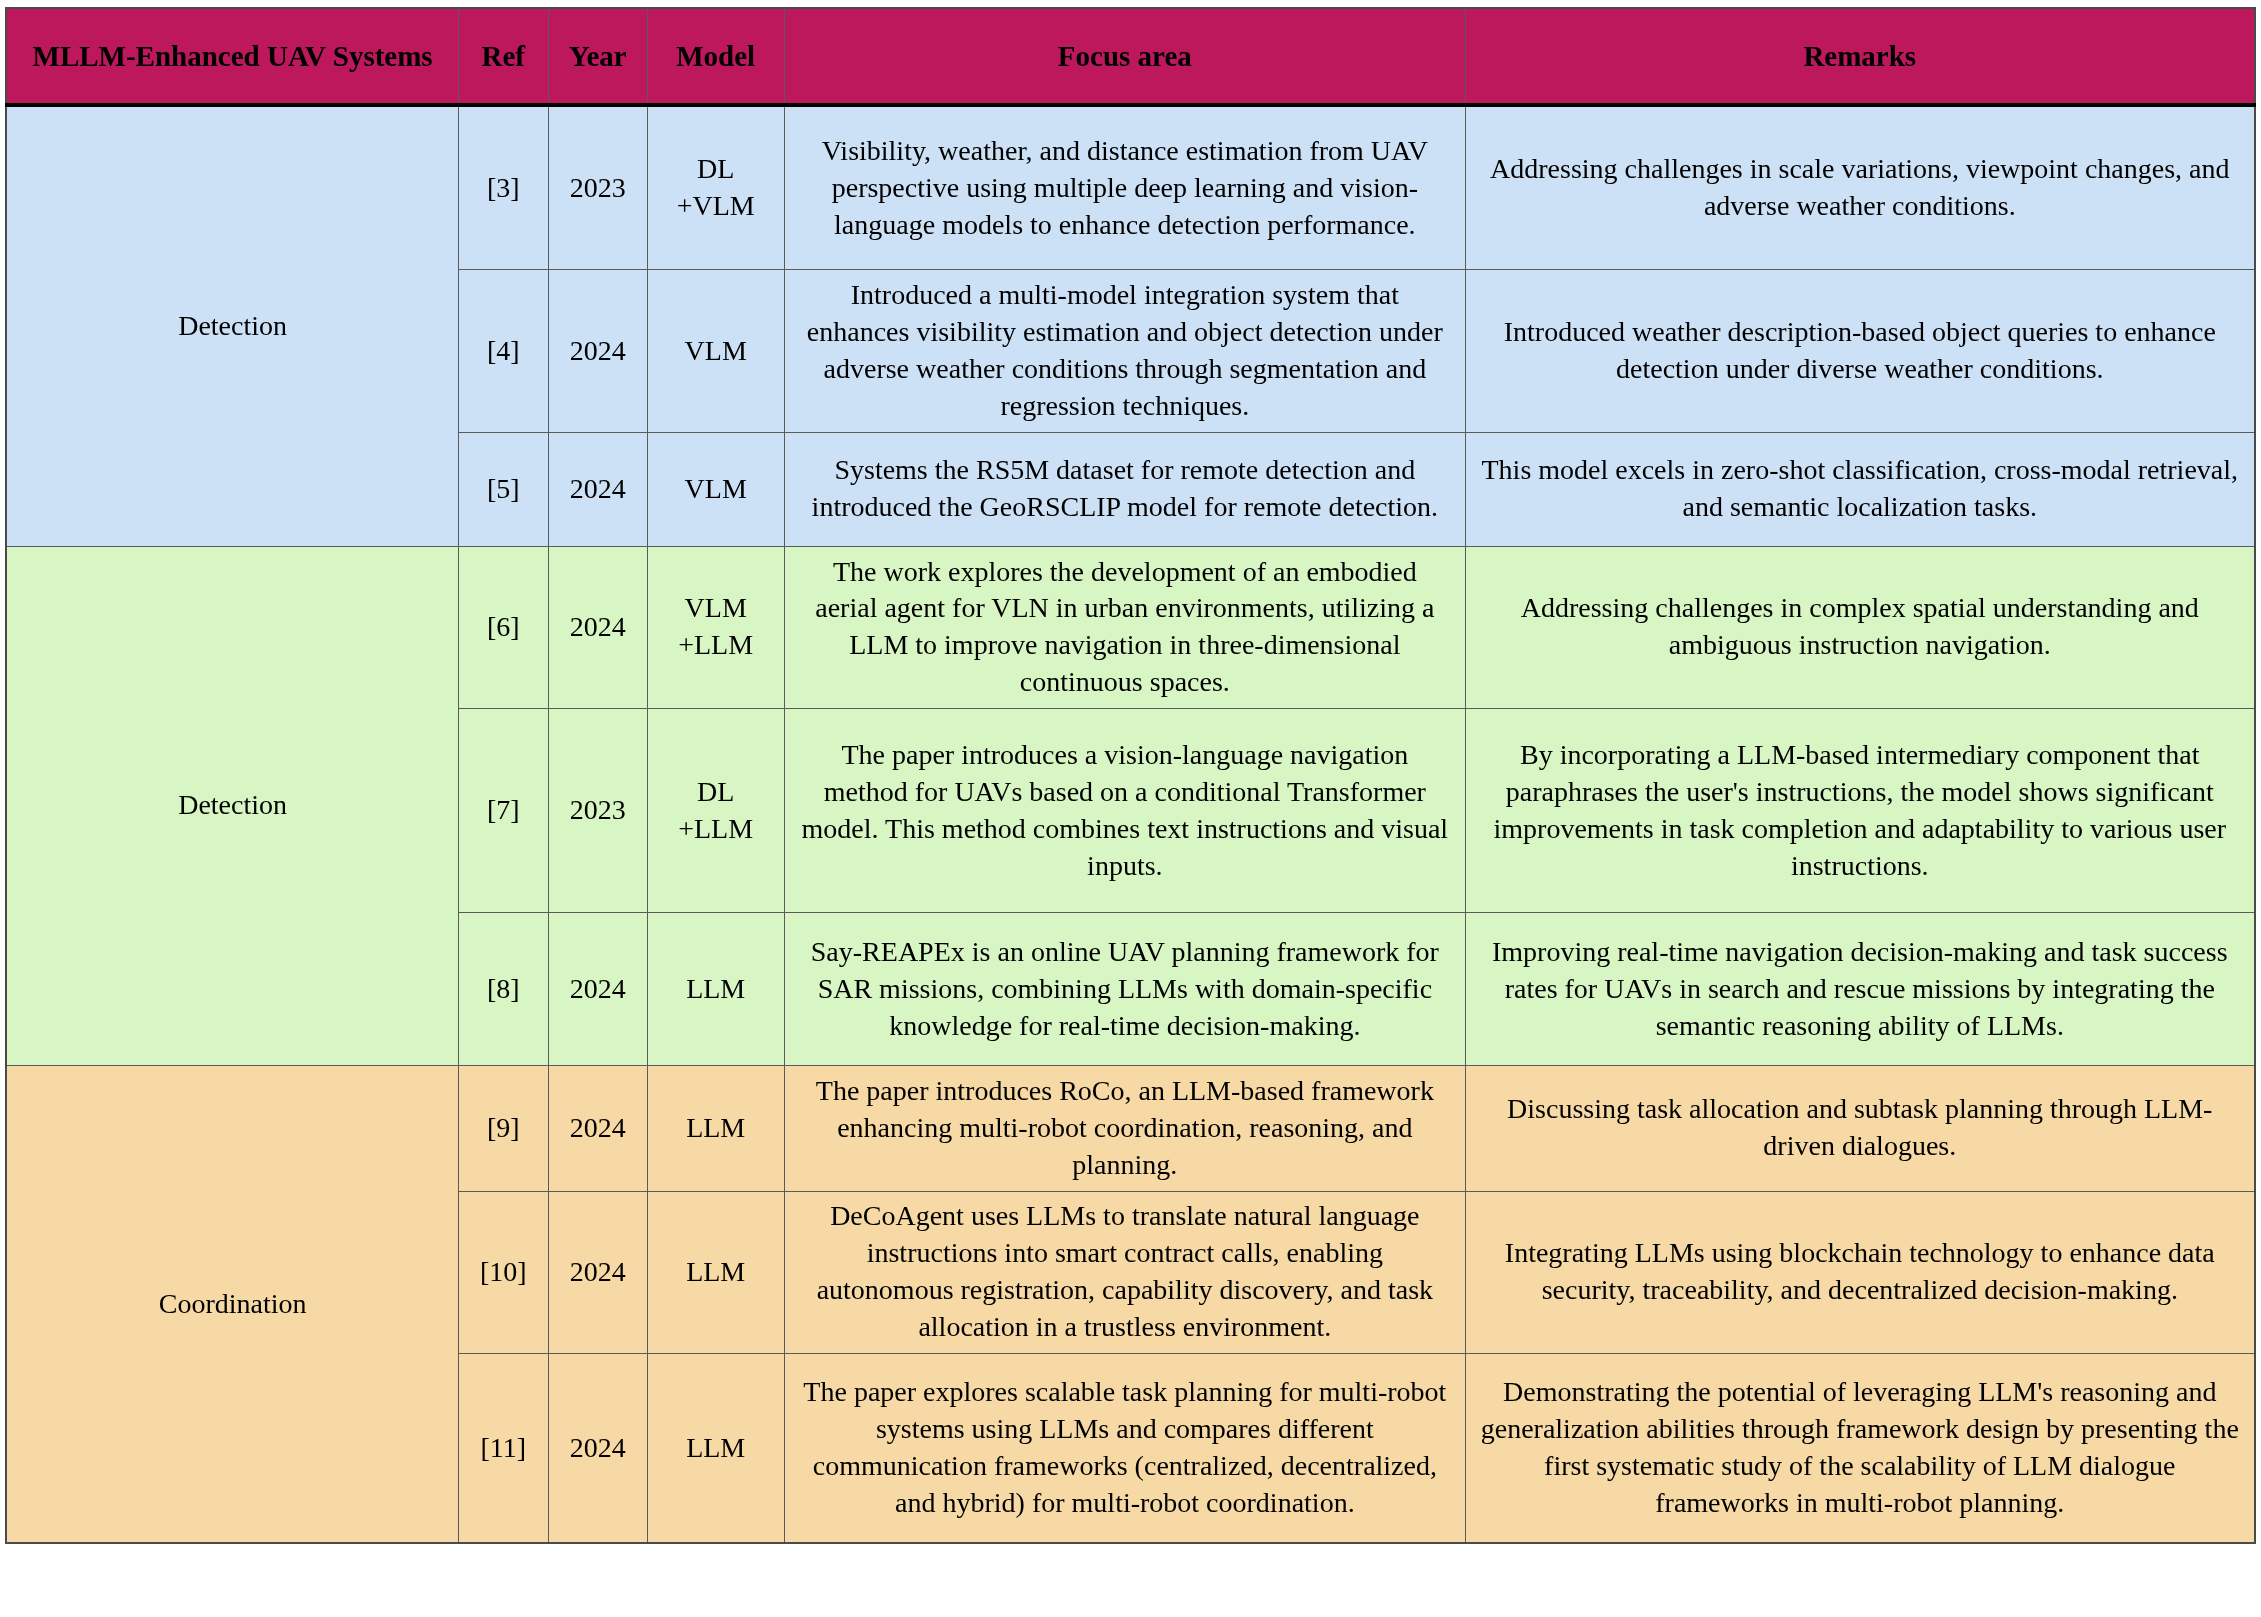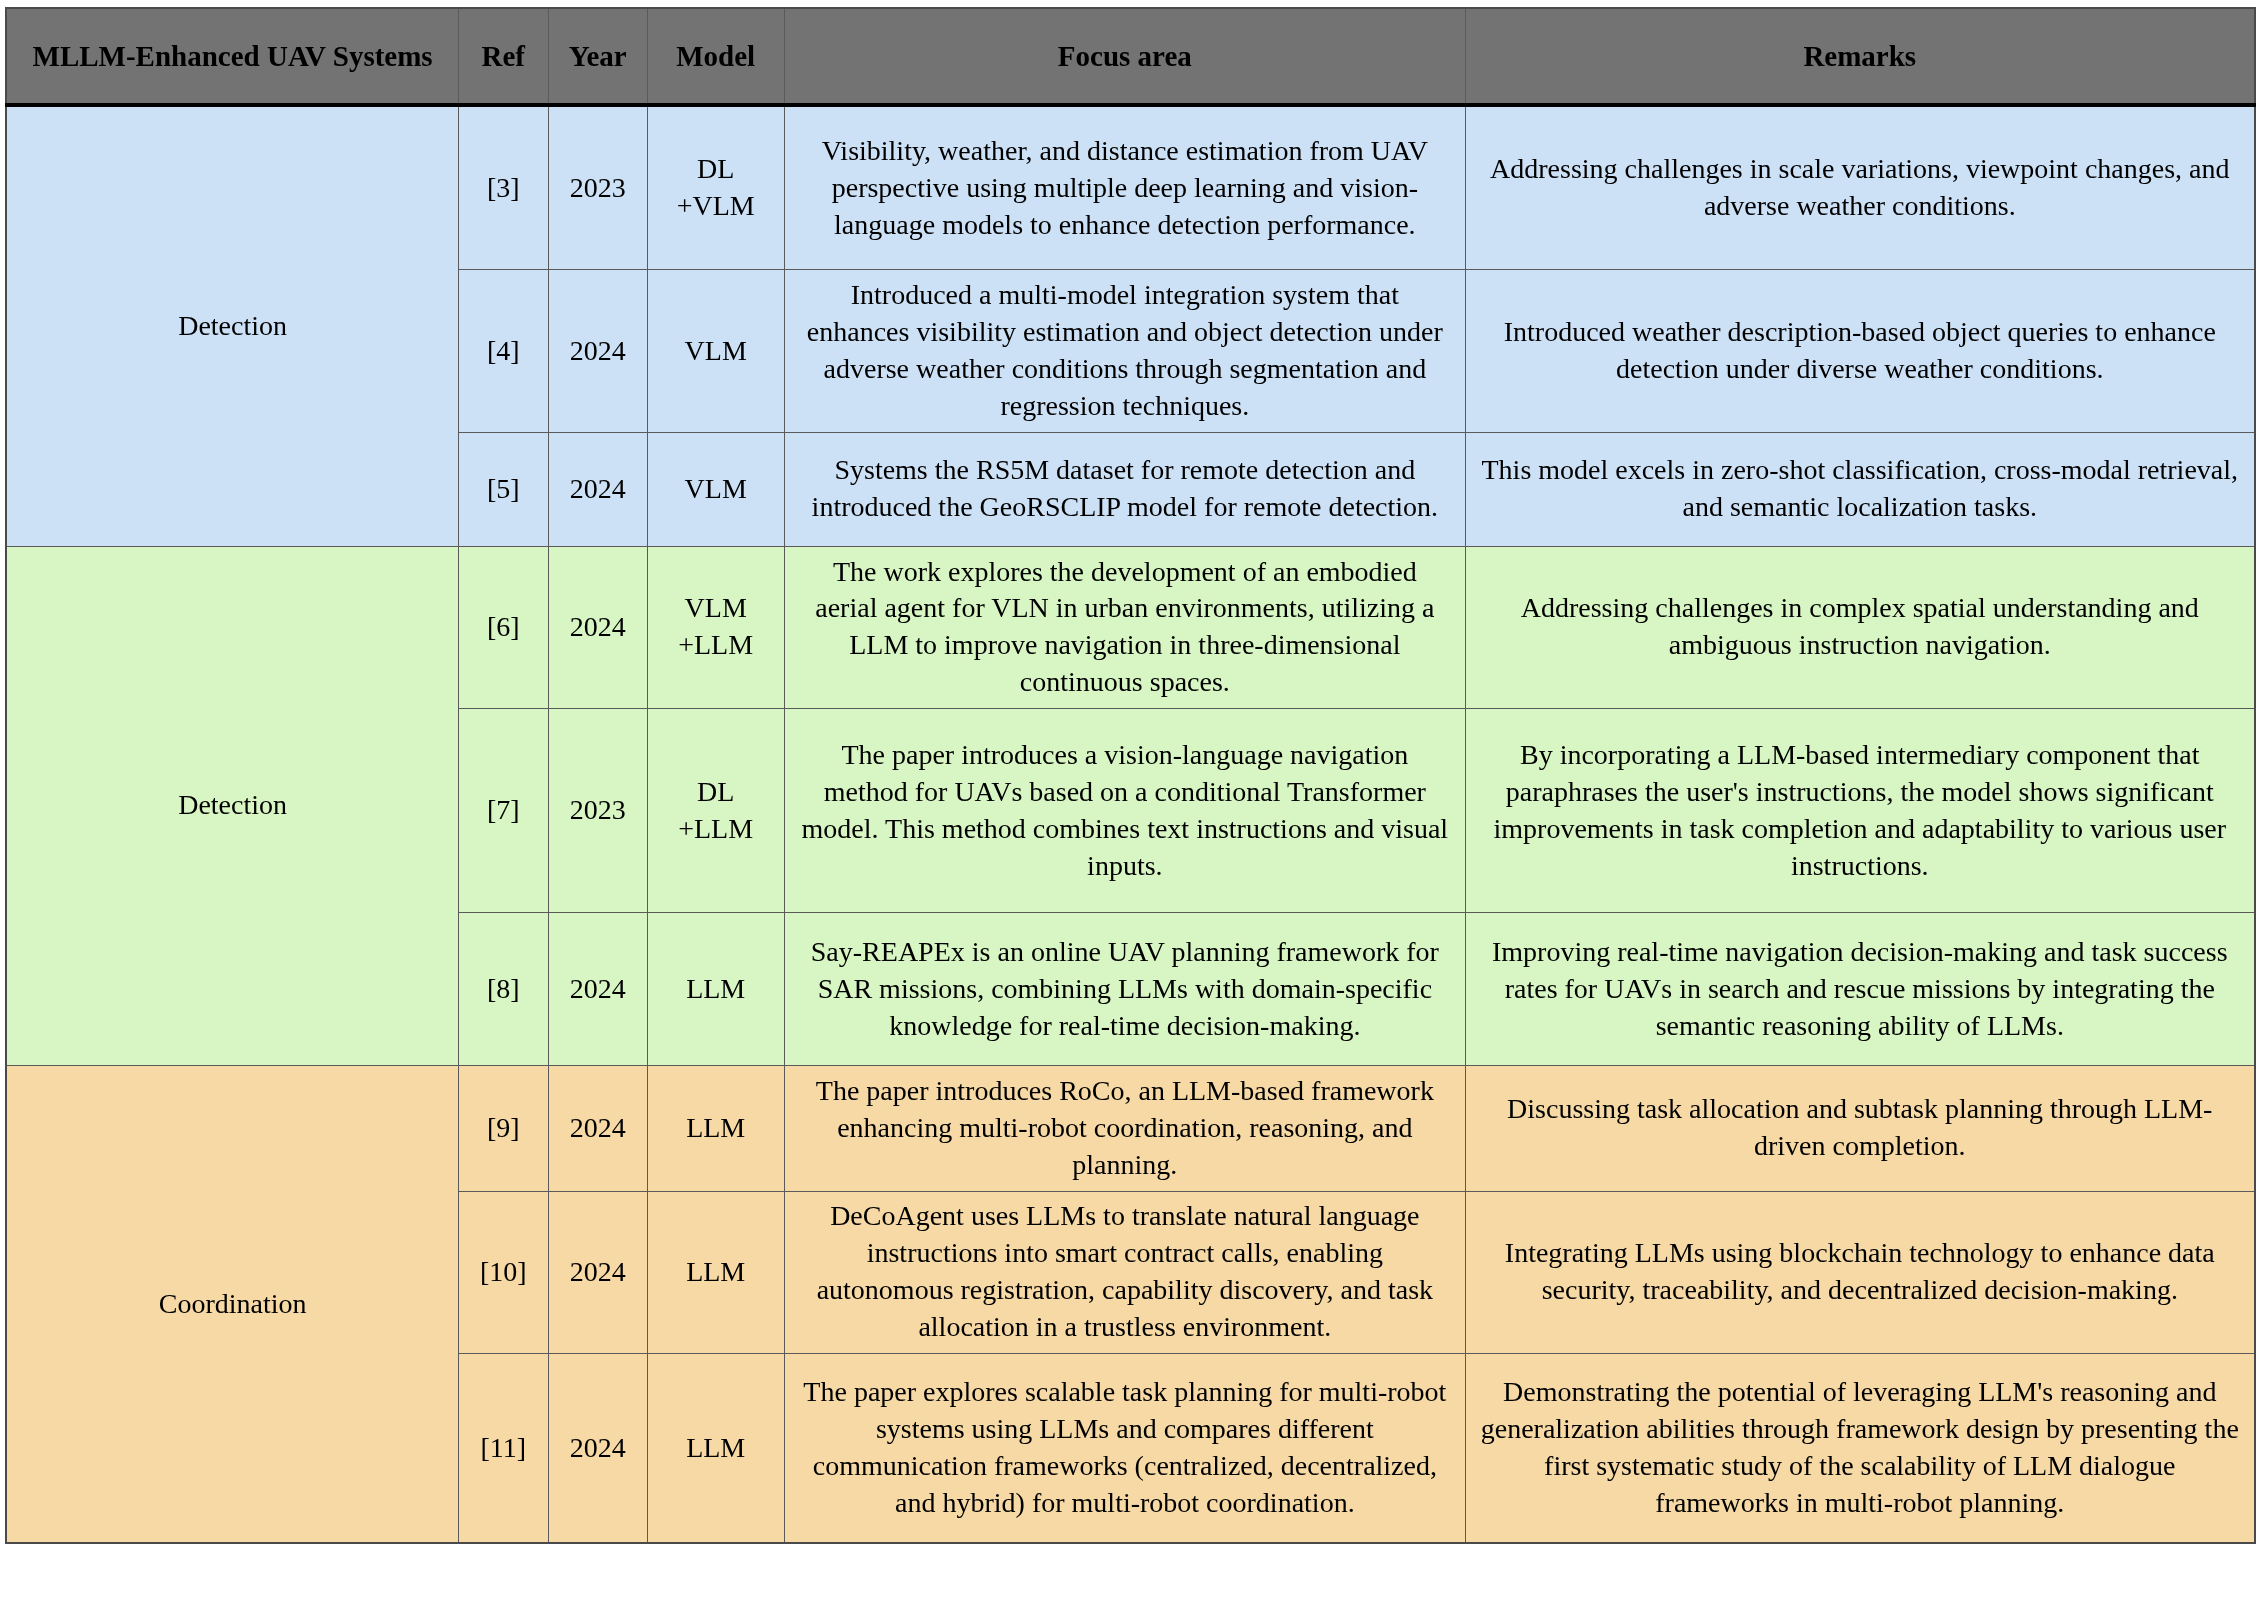--- a/index.html
+++ b/index.html
@@ -60,21 +60,21 @@
 <table class="uav">
   <colgroup>
     <col style="width:20.1%">
     <col style="width:4.0%">
     <col style="width:4.4%">
     <col style="width:6.1%">
     <col style="width:30.3%">
     <col style="width:35.1%">
   </colgroup>
   <thead>
-    <tr class="h-hd" style="background-color: #737373;">
+    <tr class="h-hd" style="background-color: #be185d;">
       <th>MLLM-Enhanced UAV Systems</th>
       <th>Ref</th>
       <th>Year</th>
       <th>Model</th>
       <th>Focus area</th>
       <th>Remarks</th>
     </tr>
   </thead>
   <tbody>
 
@@ -126,21 +126,21 @@
       <td>Say-REAPEx is an online UAV planning framework for SAR missions, combining LLMs with domain-specific knowledge for real-time decision-making.</td>
       <td>Improving real-time navigation decision-making and task success rates for UAVs in search and rescue missions by integrating the semantic reasoning ability of LLMs.</td>
     </tr>
 
     <tr class="h-180" style="background-color: rgb(246, 217, 164);">
       <td class="cat" rowspan="3">Coordination</td>
       <td>[9]</td>
       <td>2024</td>
       <td class="model">LLM</td>
       <td>The paper introduces RoCo, an LLM-based framework enhancing multi-robot coordination, reasoning, and planning.</td>
-      <td>Discussing task allocation and subtask planning through LLM-driven completion.</td>
+      <td>Discussing task allocation and subtask planning through LLM-driven dialogues.</td>
     </tr>
     <tr class="h-230" style="background-color: rgb(246, 217, 164);">
       <td>[10]</td>
       <td>2024</td>
       <td class="model">LLM</td>
       <td>DeCoAgent uses LLMs to translate natural language instructions into smart contract calls, enabling autonomous registration, capability discovery, and task allocation in a trustless environment.</td>
       <td>Integrating LLMs using blockchain technology to enhance data security, traceability, and decentralized decision-making.</td>
     </tr>
     <tr class="h-280" style="background-color: rgb(246, 217, 164);">
       <td>[11]</td>

